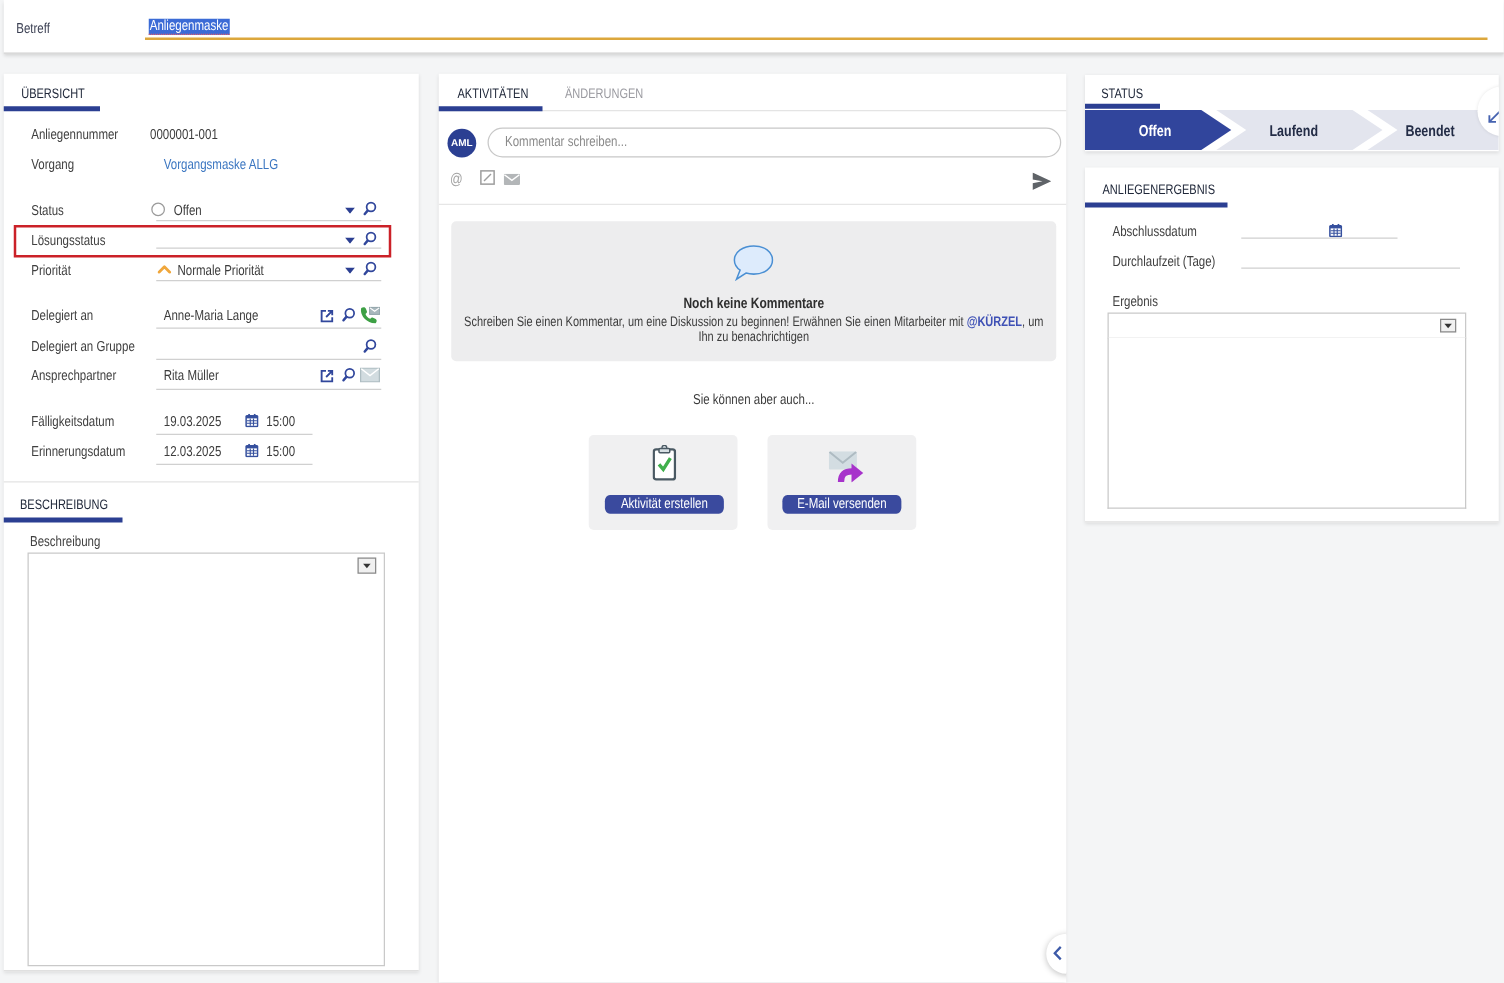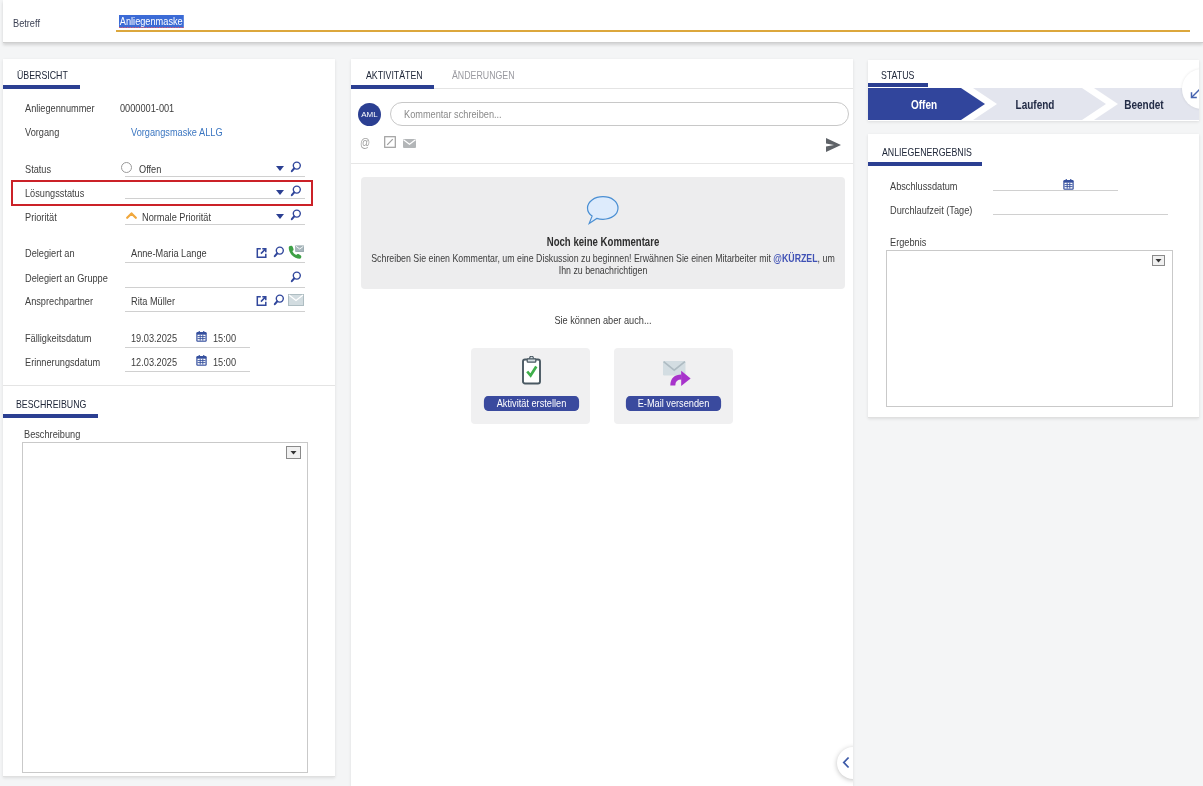--- a/index.html
+++ b/index.html
@@ -174,21 +174,21 @@
   <div class="abs" style="left:486px; top:688px; width:32px; height:32px; border-radius:50%; background:#fff; box-shadow:0 1px 5px rgba(0,0,0,0.25);"></div>
   <svg class="ico" style="left:491px; top:697px;" width="8" height="13" viewBox="0 0 8 13">
       <polyline points="6.6,1.5 1.8,6.5 6.6,11.5" fill="none" stroke="#3d5aa8" stroke-width="1.8"></polyline>
     </svg>
 </div>
 <div class="abs sechead t" style="left:366px; top:69px;">AKTIVITÄTEN</div>
 <div class="abs sechead t" style="left:452px; top:69px; color:#9a9aa0;">ÄNDERUNGEN</div>
 <div class="abs" style="left:351px; top:88px; width:502px; border-bottom:1px solid #e4e4e4;"></div>
 <div class="blueline" style="left:351px; top:85px; width:83px;"></div>
 
-<div class="abs" style="left:358px; top:103px; width:23px; height:23px; border-radius:50%; background:#2b3f92; color:#fff; font-size:8px; font-weight:normal; text-align:center; line-height:23px;">AML</div>
+<div class="abs" style="left:358px; top:103px; width:23px; height:23px; border-radius:50%; background:#2b3f92; color:#fff; font-size:8px; font-weight:bold; text-align:center; line-height:23px;">AML</div>
 <div class="abs" style="left:390px; top:102px; width:459px; height:24px; border:1px solid #c8c8c8; border-radius:12px;"></div>
 <div class="abs t" style="left:404px; top:108px; color:#8a8a8a;">Kommentar schreiben...</div>
 
 <div class="abs t" style="left:360px; top:136px; color:#a2a2a2; font-size:12.5px;">@</div>
 <svg class="ico" style="left:384px; top:136px;" width="12" height="12" viewBox="0 0 12 12">
     <rect x="0.7" y="0.7" width="10.6" height="10.6" fill="none" stroke="#9e9e9e" stroke-width="1.2"></rect>
     <line x1="3.2" y1="8.8" x2="8.8" y2="3.2" stroke="#9e9e9e" stroke-width="1.2"></line>
   </svg>
 <svg class="ico" style="left:403px; top:139px;" width="13" height="9" viewBox="0 0 13 9">
     <rect x="0" y="0" width="13" height="9" rx="1" fill="#b3b6b8"></rect>

